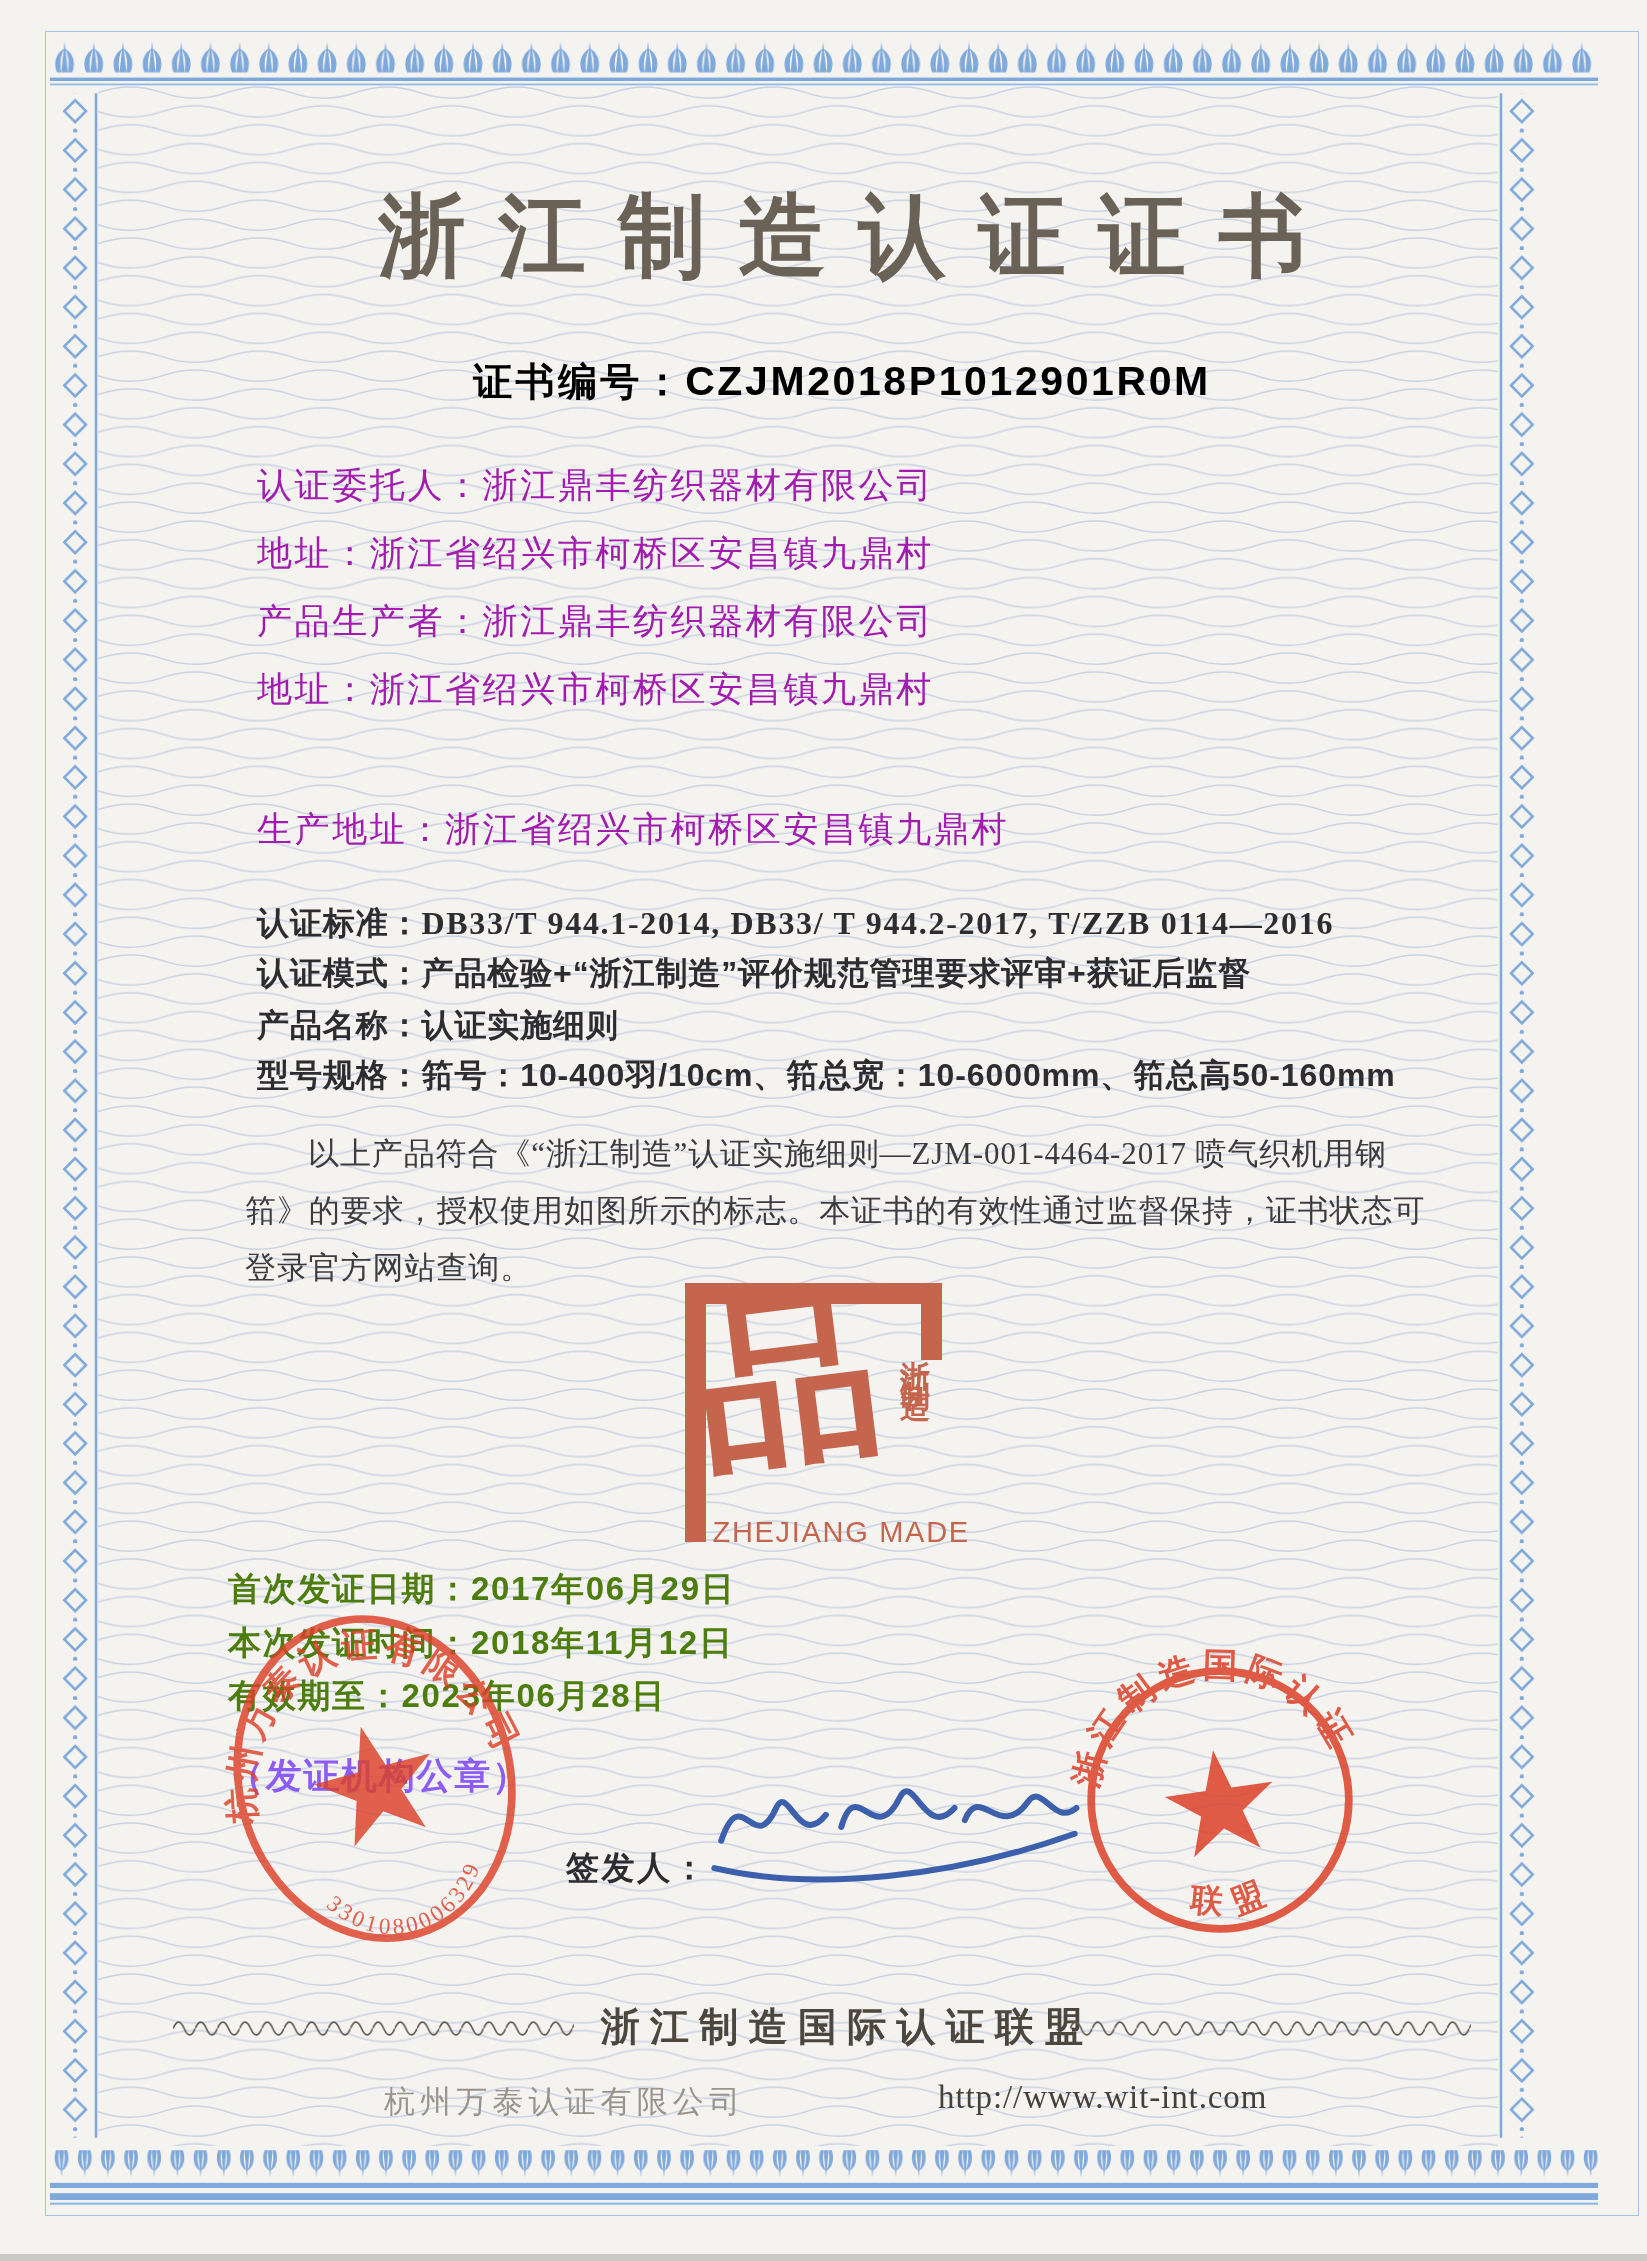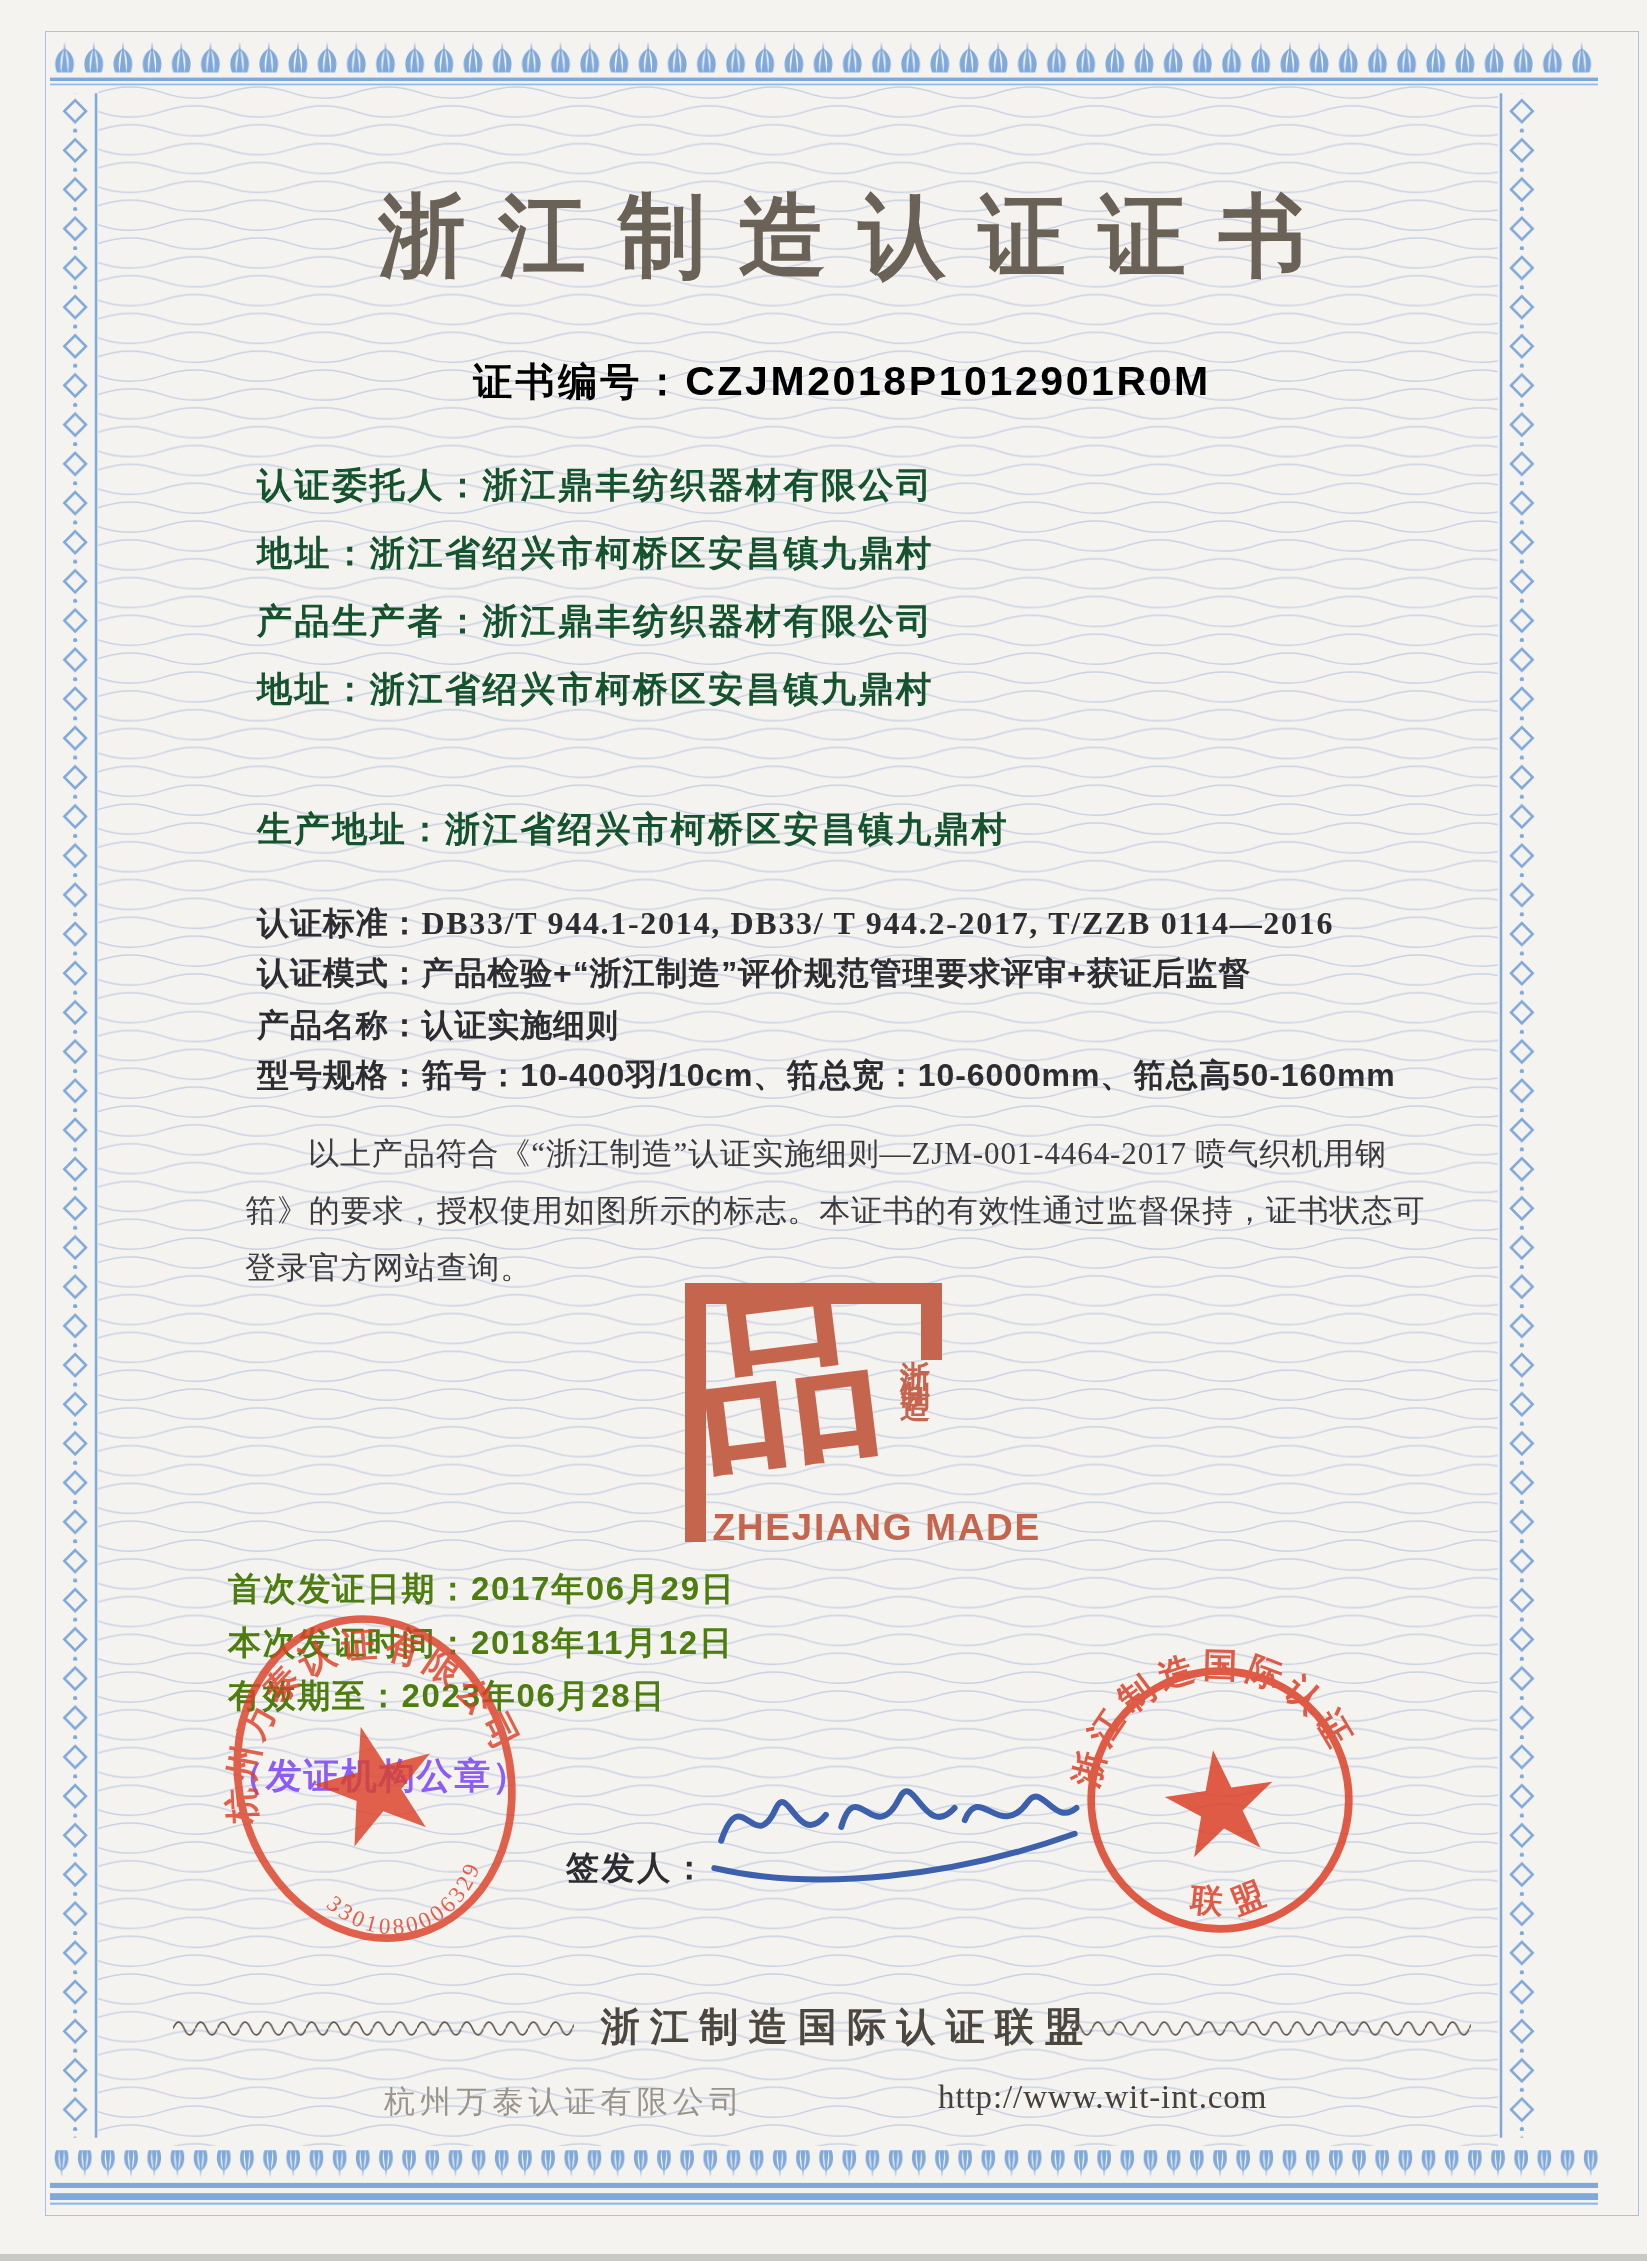--- a/index.html
+++ b/index.html
@@ -14,42 +14,42 @@
   
   .title{position:absolute;top:178px;left:0;width:100%;text-align:center;z-index:3;
          font-size:87px;font-weight:bold;color:#6b6257;letter-spacing:33px;text-indent:33px;
          transform:scaleY(1.04);}
   .certno{position:absolute;top:355px;left:0;width:100%;text-align:center;z-index:3;
           font-family:"Liberation Sans","DejaVu Sans",sans-serif;color:#000000;}
   .certno .lbl{font-size:39px;font-weight:bold;letter-spacing:3.4px;}
   .certno .num{font-size:41px;font-weight:bold;letter-spacing:2.6px;}
   .field{position:absolute;left:257px;z-index:3;white-space:nowrap;
          font-family:"Liberation Sans","DejaVu Sans",sans-serif;
-         font-size:35px;font-weight:bold;color:#14532d;letter-spacing:2.6px;}
+         font-size:35px;font-weight:normal;color:#a21caf;letter-spacing:2.6px;}
   .f1{top:462px}.f2{top:530px}.f3{top:598px}.f4{top:666px}.f5{top:734px}.f6{top:806px}
   .std{position:absolute;left:257px;z-index:3;white-space:nowrap;
        font-family:"Liberation Sans","DejaVu Sans",sans-serif;
        font-size:32px;font-weight:bold;color:#2d2d31;letter-spacing:0.9px;}
   .s1{top:902px}.s2{top:952px}.s3{top:1004px}.s4{top:1054px}
   .std .serifval{font-family:"Liberation Serif","DejaVu Serif",serif;letter-spacing:1.7px;}
   .statement{position:absolute;left:245px;top:1125px;width:1197px;z-index:3;
              font-size:31px;line-height:57px;color:#3b3b40;letter-spacing:0.9px;
              text-indent:63px;}
   
   .logo{position:absolute;left:685px;top:1283px;width:257px;height:259px;z-index:3;}
   .logo .bar{position:absolute;background:#c5654e;}
   .bar-left{left:0;top:0;width:21.4px;height:100%;}
   .bar-top{left:0;top:0;width:100%;height:21.4px;}
   .bar-stub{right:0;top:0;width:21.4px;height:77px;}
   .logo-mark{position:absolute;left:12px;top:6.9px;font-size:182px;line-height:182px;
              font-weight:bold;color:#c5654e;transform:rotate(-7deg);}
   .logo-side{position:absolute;right:6.9px;top:53px;writing-mode:vertical-rl;
              font-size:30px;font-weight:bold;color:#c5654e;letter-spacing:10.3px;
              font-family:"Liberation Sans","DejaVu Sans",sans-serif;}
-  .logo-bottom{position:absolute;left:27.5px;bottom:-6.9px;font-size:37px;font-weight:bold;
+  .logo-bottom{position:absolute;left:27.5px;bottom:-6.9px;font-size:29px;font-weight:normal;
                color:#c5654e;letter-spacing:1.7px;white-space:nowrap;
                font-family:"Liberation Sans","DejaVu Sans",sans-serif;}
   
   .dateline{position:absolute;left:228px;z-index:3;white-space:nowrap;
             font-family:"Liberation Sans","DejaVu Sans",sans-serif;
             font-size:33px;font-weight:bold;color:#4d7c0f;letter-spacing:1.7px;}
   .d1{top:1567px}.d2{top:1621px}.d3{top:1674px}
   .sealnote{position:absolute;left:228px;top:1752px;z-index:3;font-size:36px;
             font-family:"Liberation Sans","DejaVu Sans",sans-serif;
             font-weight:600;color:#8b5cf6;letter-spacing:1.7px;}

